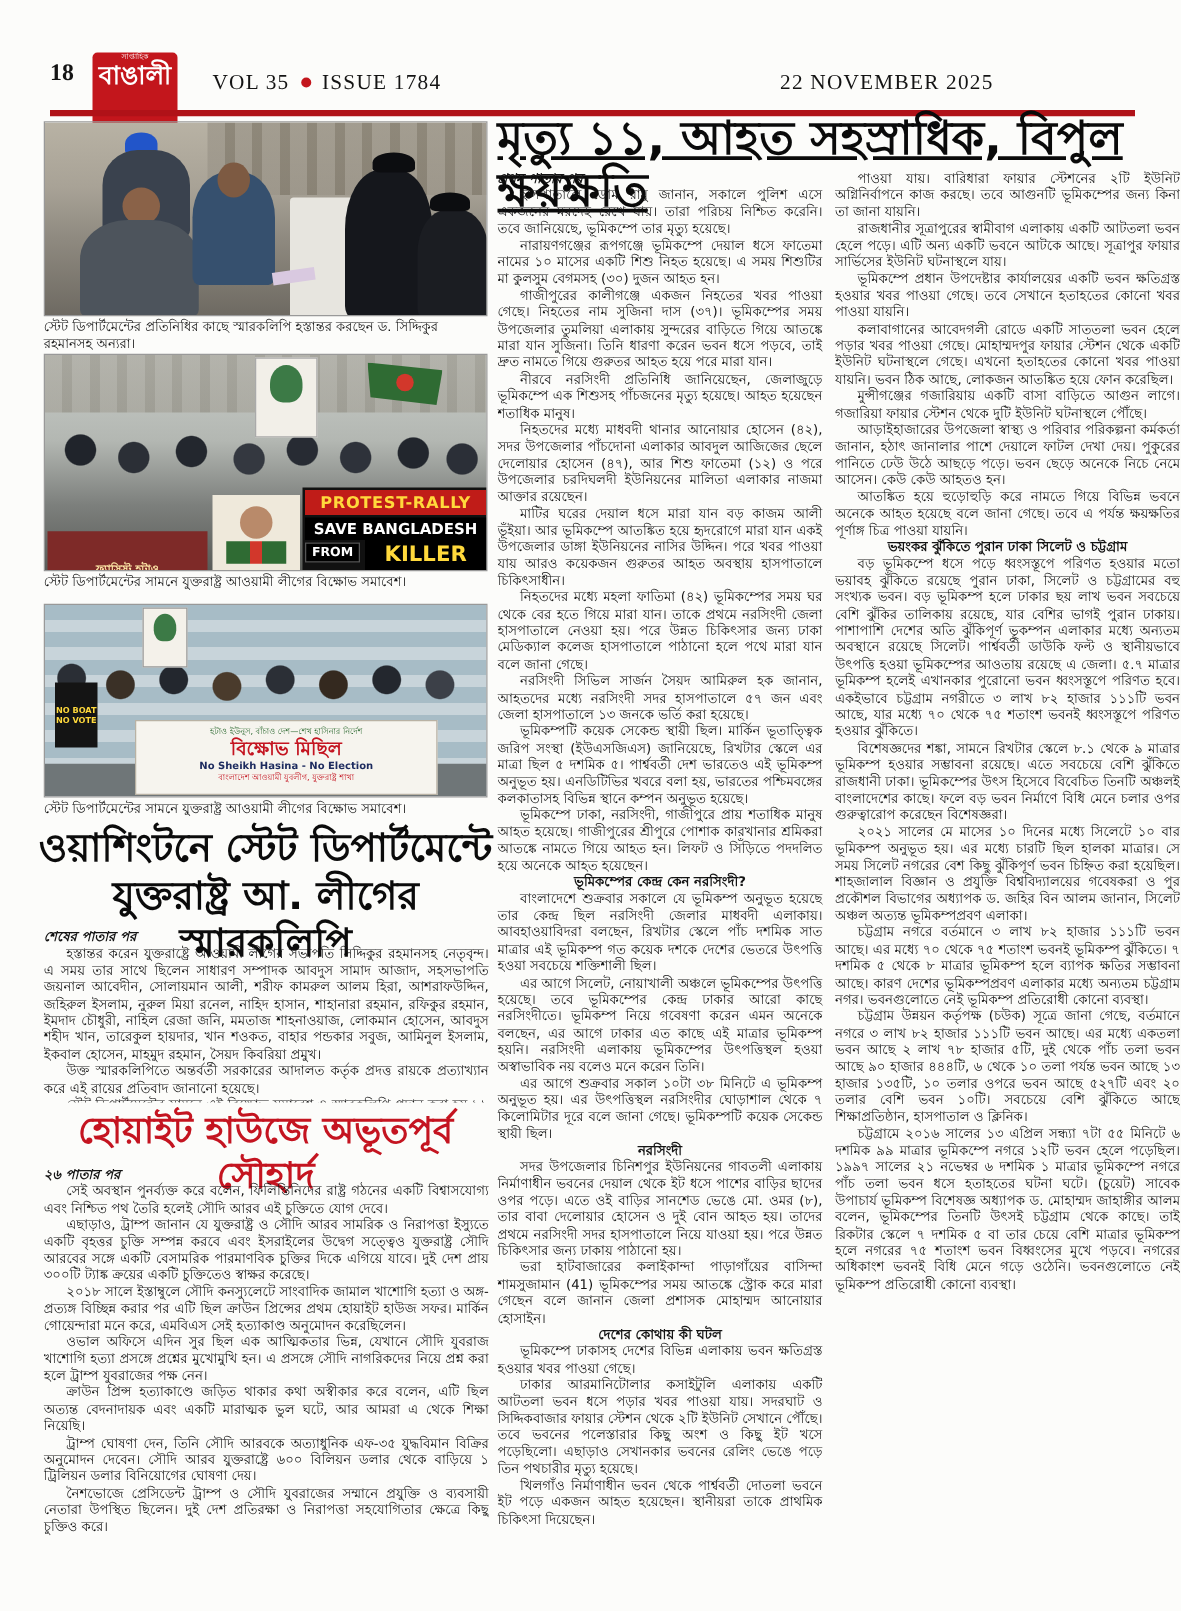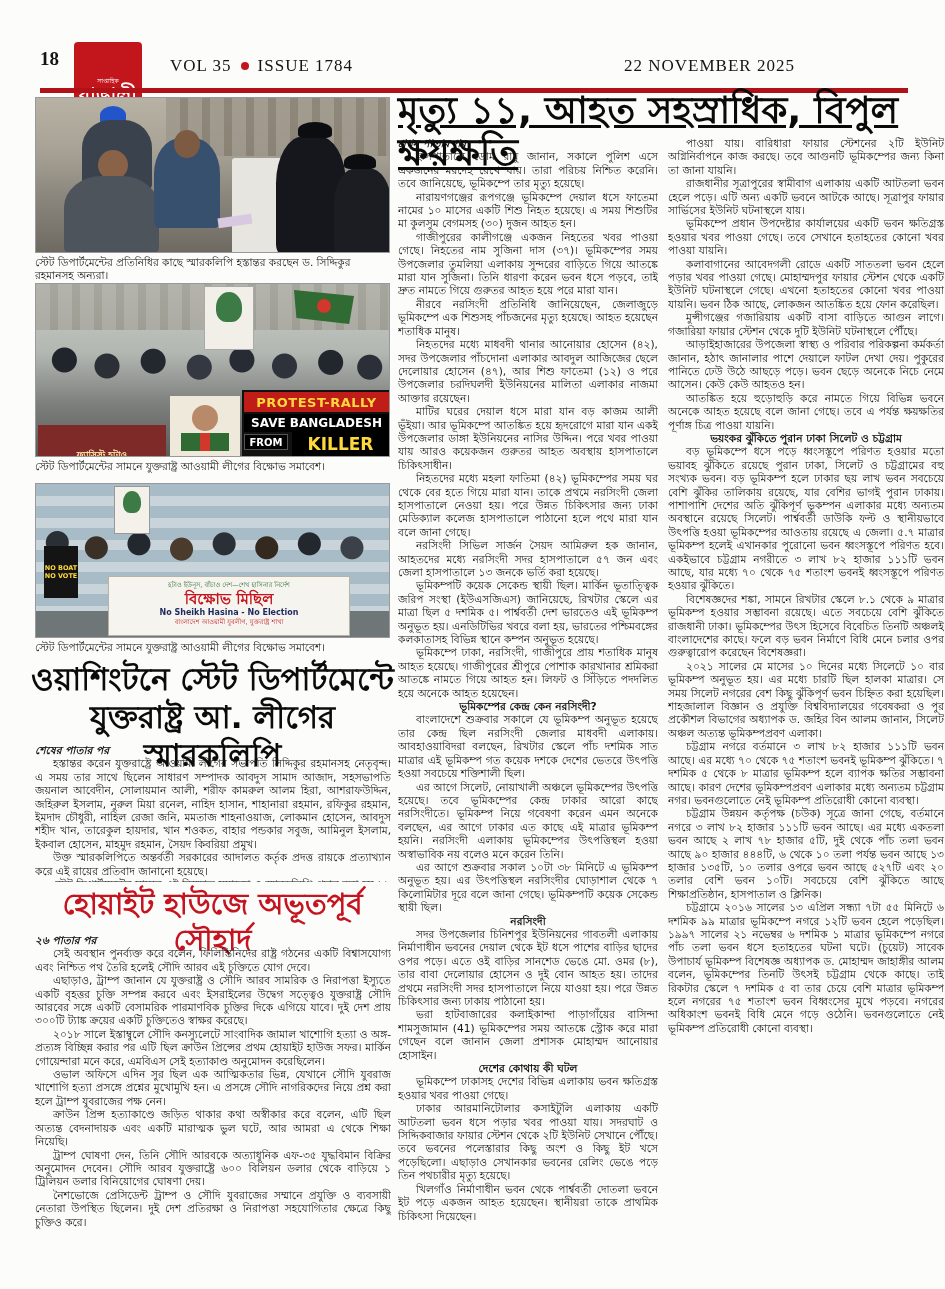--- a/index.html
+++ b/index.html
@@ -1,21 +1,21 @@
 <!DOCTYPE html>
 <html><head>
 <meta charset="utf-8">
 <style>
   html,body{margin:0;padding:0;background:#e8e8e4;}
   .page{position:relative;width:945px;height:1289px;background:#fcfcfa;overflow:hidden;
         font-family:"Liberation Serif","DejaVu Serif",serif;color:#141414;}
   
   .pageno{position:absolute;left:40px;top:48px;font-size:19px;font-weight:bold;}
   .logo{position:absolute;left:74px;top:42px;width:68px;height:64px;background:#c3161c;
-        border-radius:4px;color:#fff;display:flex;flex-direction:column;align-items:center;justify-content:flex-end;
+        border-radius:4px;color:#fff;display:flex;flex-direction:column;align-items:center;justify-content:flex-start;
         font-family:"DejaVu Sans",sans-serif;}
   .logo .small{font-size:6px;line-height:7px;}
   .logo .big{font-size:20px;font-weight:bold;line-height:22px;}
   .volissue{position:absolute;left:170px;top:56px;font-size:17px;letter-spacing:1px;display:flex;align-items:center;gap:9px;}
   .reddot{width:8px;height:8px;border-radius:50%;background:#c3161c;display:inline-block;}
   .masthead{position:absolute;left:0;top:46px;width:945px;text-align:center;font-size:30px;font-weight:bold;
             letter-spacing:1px;font-stretch:condensed;}
   .dateline-top{position:absolute;left:624px;top:56px;font-size:17px;letter-spacing:1px;}
   .redrule{position:absolute;left:40px;top:88px;width:868px;height:5px;background:#b01218;}
   

